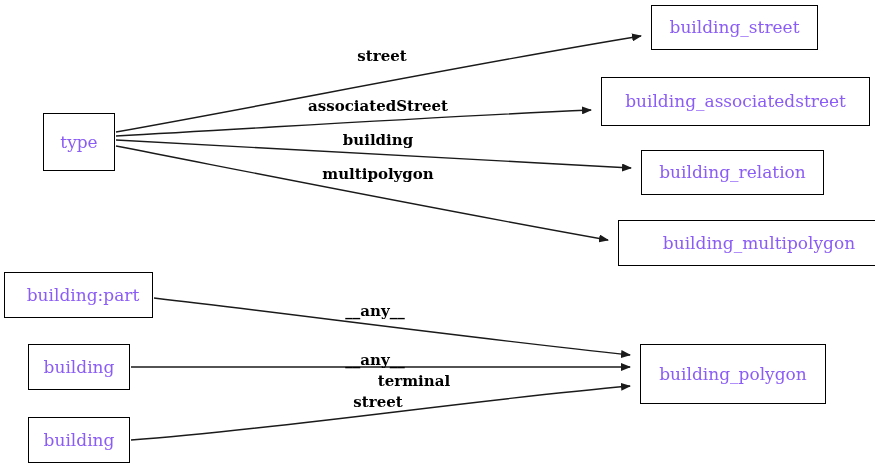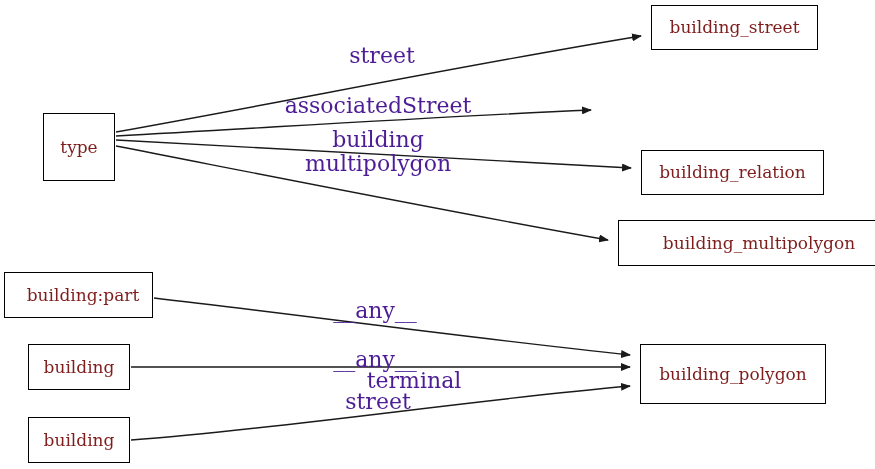--- a/index.html
+++ b/index.html
@@ -23,33 +23,34 @@
     height: 469px;
   }
   .node-box {
     position: absolute;
     box-sizing: border-box;
     border: 1px solid #000000;
     background: #ffffff;
     display: flex;
     align-items: center;
     justify-content: center;
-    color: #7f1d1d;
+    color: #8b5cf6;
     font-size: 17px;
     line-height: 1;
     white-space: nowrap;
   }
   .edge-label {
     position: absolute;
-    color: #4c1d95;
-    font-size: 22px;
+    color: #000000;
+    font-size: 15px;
     line-height: 1;
     white-space: nowrap;
     transform: translate(-50%, -50%);
     background: transparent;
+    font-weight: bold;
   }
 </style>
 </head>
 <body>
 
 <div id="diagram-root">
 
   <svg class="graph-layer" viewBox="0 0 875 469" xmlns="http://www.w3.org/2000/svg">
     <defs>
       <marker id="arrowhead" markerWidth="10" markerHeight="8" refX="9" refY="4" orient="auto" markerUnits="userSpaceOnUse">
@@ -65,28 +66,31 @@
 
     <path d="M116,146 C270,176 450,212 608,240" fill="none" stroke="#1a1a1a" stroke-width="1.4" marker-end="url(#arrowhead)"></path>
 
     <path d="M154,298 C300,315 470,338 630,355" fill="none" stroke="#1a1a1a" stroke-width="1.4" marker-end="url(#arrowhead)"></path>
 
     <path d="M131,367 L630,367" fill="none" stroke="#1a1a1a" stroke-width="1.4" marker-end="url(#arrowhead)"></path>
 
     <path d="M131,440 C290,428 470,400 630,386" fill="none" stroke="#1a1a1a" stroke-width="1.4" marker-end="url(#arrowhead)"></path>
   </svg>
 
-  <div class="node-box" style="left:43px; top:113px; width:72px; height:68px;">
+  <div class="node-box" style="left:43px; top:113px; width:72px; height:58px;">
     <span>type</span>
   </div>
 
   <div class="node-box" style="left:651px; top:5px; width:167px; height:45px;">
     <span>building_street</span>
   </div>
 
+  <div class="node-box" style="left:601px; top:77px; width:269px; height:49px;">
+    <span>building_associatedstreet</span>
+  </div>
 
   <div class="node-box" style="left:641px; top:150px; width:183px; height:45px;">
     <span>building_relation</span>
   </div>
 
   <div class="node-box" style="left:618px; top:220px; width:282px; height:46px;">
     <span>building_multipolygon</span>
   </div>
 
   <div class="node-box" style="left:4px; top:272px; width:149px; height:46px;padding-left:9px;">
@@ -104,21 +108,21 @@
   <div class="node-box" style="left:640px; top:344px; width:186px; height:60px;">
     <span>building_polygon</span>
   </div>
 
   <div class="edge-label" style="left:382px; top:56px;">street</div>
 
   <div class="edge-label" style="left:378px; top:106px;">associatedStreet</div>
 
   <div class="edge-label" style="left:378px; top:140px;">building</div>
 
-  <div class="edge-label" style="left:378px; top:164px;">multipolygon</div>
+  <div class="edge-label" style="left:378px; top:174px;">multipolygon</div>
 
   <div class="edge-label" style="left:375px; top:311px;">__any__</div>
 
   <div class="edge-label" style="left:375px; top:360px;">__any__</div>
 
   <div class="edge-label" style="left:378px; top:381px;margin-left:36px;">terminal</div>
 
   <div class="edge-label" style="left:378px; top:402px;">street</div>
 
 </div>

